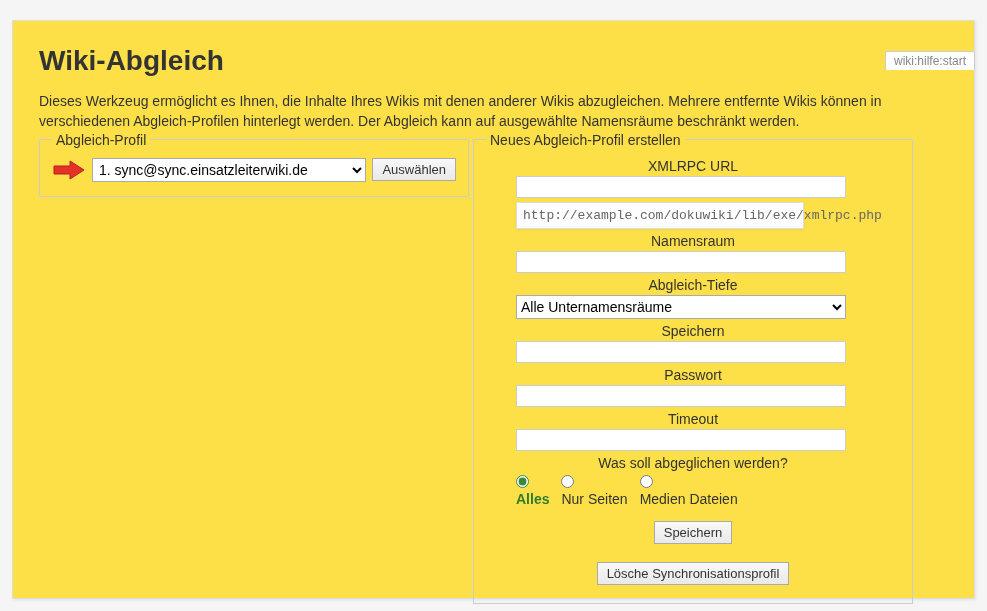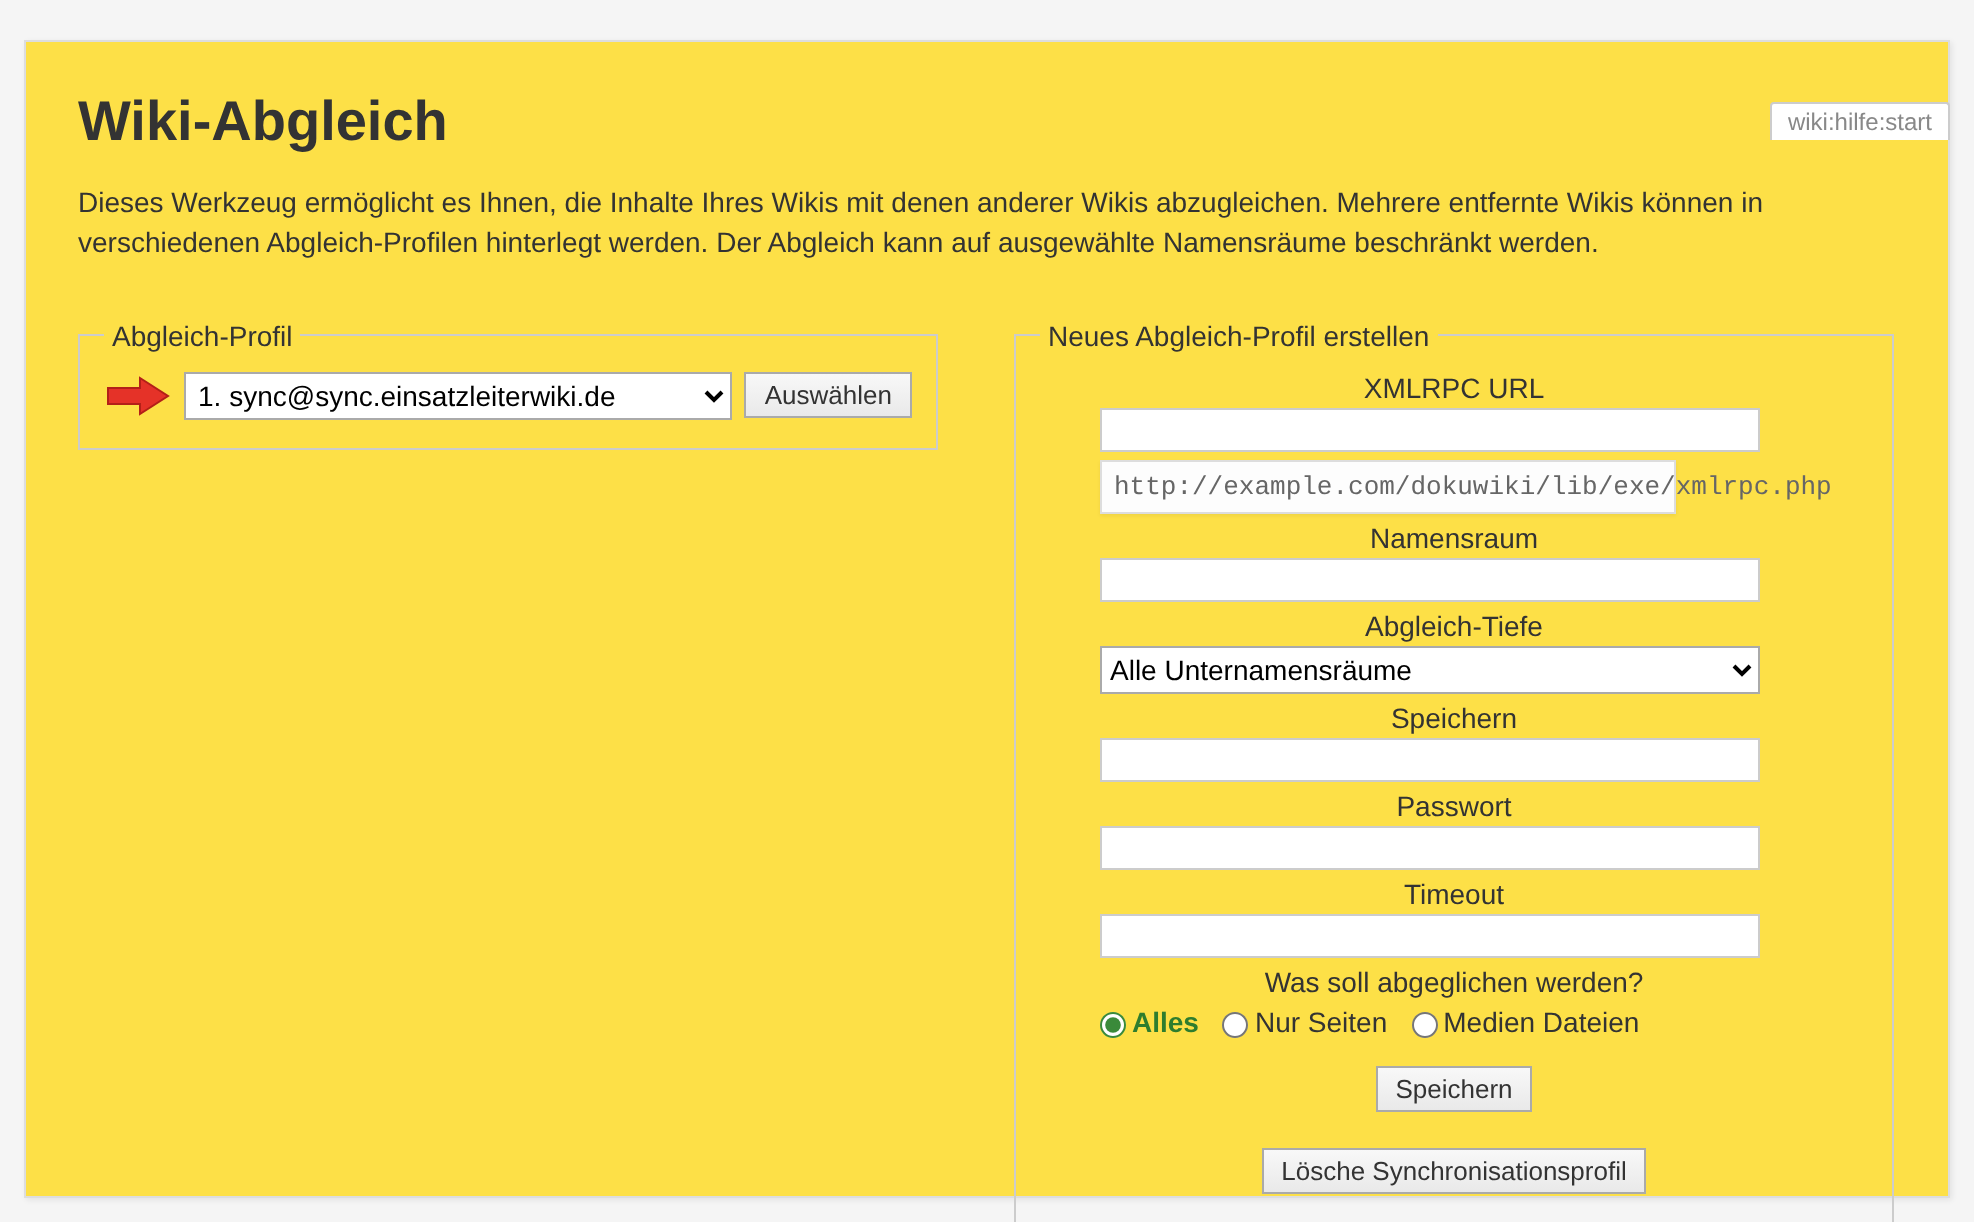--- a/index.html
+++ b/index.html
@@ -44,25 +44,25 @@
     h1 {
       font-size: 28px;
       font-weight: bold;
       color: #333;
       margin-bottom: 14px;
     }
     .intro {
       font-size: 14px;
       line-height: 1.45;
       color: #333;
-      margin-bottom: 28px;
+      margin-bottom: 0;
     }
     .columns {
       display: flex;
-      gap: 38px;
+      gap: 4px;
       align-items: flex-start;
     }
     fieldset {
       border: 1px solid #ccc;
       padding: 10px 12px 14px 12px;
       min-width: 0;
     }
     legend {
       font-size: 14px;
       color: #333;
@@ -154,22 +154,23 @@
     .radio-group {
       margin-left: 30px;
       font-size: 14px;
       display: flex;
       gap: 12px;
       align-items: center;
       padding-top: 2px;
     }
     .radio-opt {
       display: inline-flex;
-      align-items: flex-end;
+      align-items: flex-start;
       gap: 3px;
+      flex-direction: column;
     }
     .radio-opt input[type="radio"] {
       accent-color: #3a8a3a;
     }
     .radio-opt.active label {
       color: #2e7d2e;
       font-weight: bold;
     }
     .btn-row {
       text-align: center;

